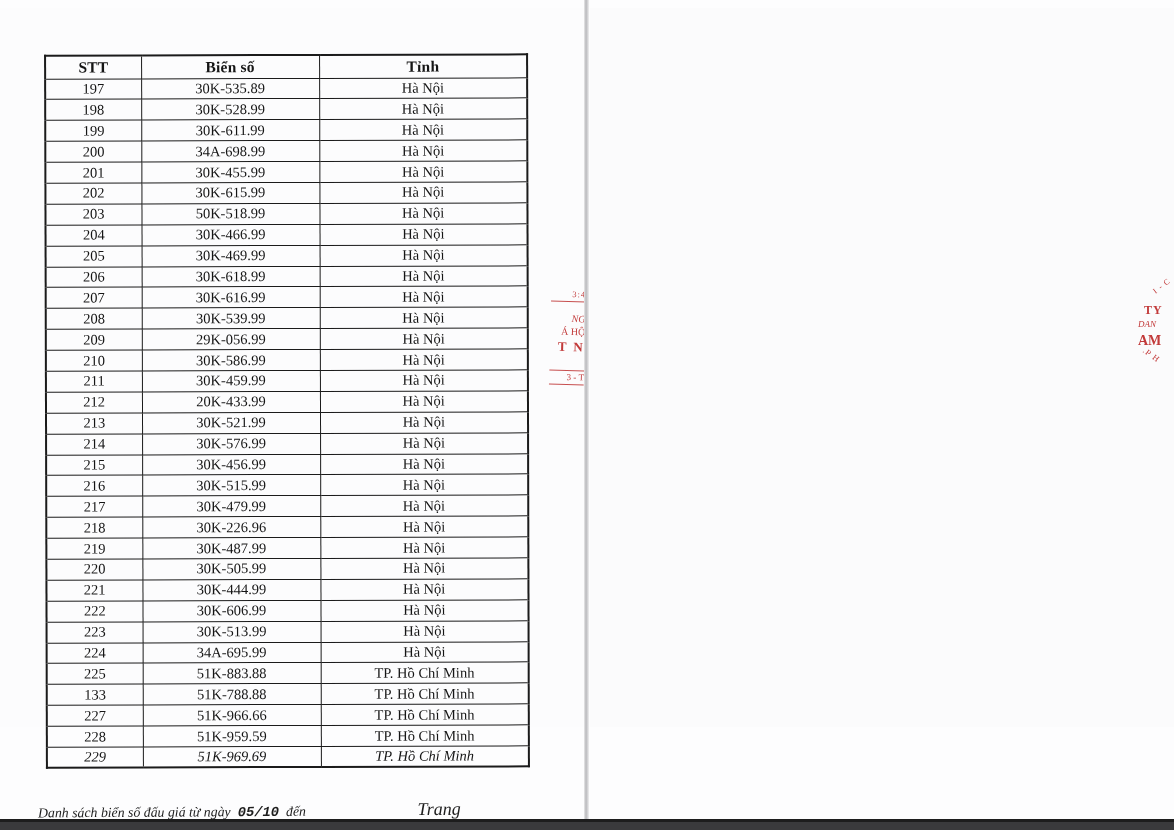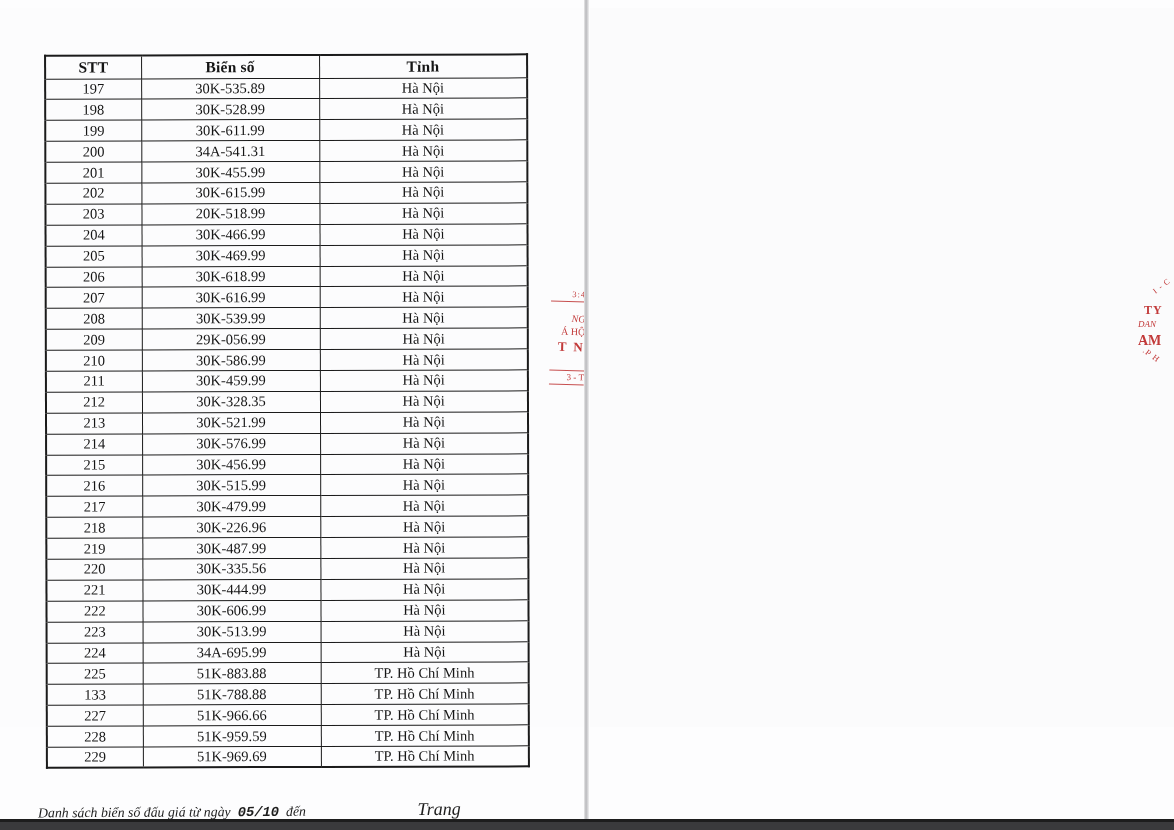--- a/index.html
+++ b/index.html
@@ -36,21 +36,21 @@
     text-align:center; vertical-align:middle;
     padding:0 2px; overflow:hidden; white-space:nowrap;
   }
   .plate-table th {
     height:23px; font-size:15.5px; font-weight:bold; letter-spacing:.2px;
     border-top-width:2.2px;
   }
   .plate-table td { height:20.9px; font-size:14.5px; }
   .plate-table tr > *:first-child { border-left-width:2.2px; }
   .plate-table tr > *:last-child  { border-right-width:2.2px; }
-  .plate-table tr:last-child td   { border-bottom-width:2.2px; }
+  .plate-table tr:last-child td   { border-bottom-width:2.2px;font-style:italic; }
   .col-stt   { width:96px; }
   .col-plate { width:178px; }
   .col-prov  { width:208px; }
 
   
   .footer {
     position:absolute; top:792px; height:20px;
     display:flex; justify-content:space-between; align-items:baseline;
     font-style:italic; font-size:13.8px; color:#1e1e1e;
     transform:rotate(-0.35deg);
@@ -114,36 +114,36 @@
           <td>30K-528.99</td>
           <td>Hà Nội</td>
         </tr>
         <tr>
           <td>199</td>
           <td>30K-611.99</td>
           <td>Hà Nội</td>
         </tr>
         <tr>
           <td>200</td>
-          <td>34A-541.31</td>
+          <td>34A-698.99</td>
           <td>Hà Nội</td>
         </tr>
         <tr>
           <td>201</td>
           <td>30K-455.99</td>
           <td>Hà Nội</td>
         </tr>
         <tr>
           <td>202</td>
           <td>30K-615.99</td>
           <td>Hà Nội</td>
         </tr>
         <tr>
           <td>203</td>
-          <td>20K-518.99</td>
+          <td>50K-518.99</td>
           <td>Hà Nội</td>
         </tr>
         <tr>
           <td>204</td>
           <td>30K-466.99</td>
           <td>Hà Nội</td>
         </tr>
         <tr>
           <td>205</td>
           <td>30K-469.99</td>
@@ -174,21 +174,21 @@
           <td>30K-586.99</td>
           <td>Hà Nội</td>
         </tr>
         <tr>
           <td>211</td>
           <td>30K-459.99</td>
           <td>Hà Nội</td>
         </tr>
         <tr>
           <td>212</td>
-          <td>30K-328.35</td>
+          <td>20K-433.99</td>
           <td>Hà Nội</td>
         </tr>
         <tr>
           <td>213</td>
           <td>30K-521.99</td>
           <td>Hà Nội</td>
         </tr>
         <tr>
           <td>214</td>
           <td>30K-576.99</td>
@@ -214,21 +214,21 @@
           <td>30K-226.96</td>
           <td>Hà Nội</td>
         </tr>
         <tr>
           <td>219</td>
           <td>30K-487.99</td>
           <td>Hà Nội</td>
         </tr>
         <tr>
           <td>220</td>
-          <td>30K-335.56</td>
+          <td>30K-505.99</td>
           <td>Hà Nội</td>
         </tr>
         <tr>
           <td>221</td>
           <td>30K-444.99</td>
           <td>Hà Nội</td>
         </tr>
         <tr>
           <td>222</td>
           <td>30K-606.99</td>

